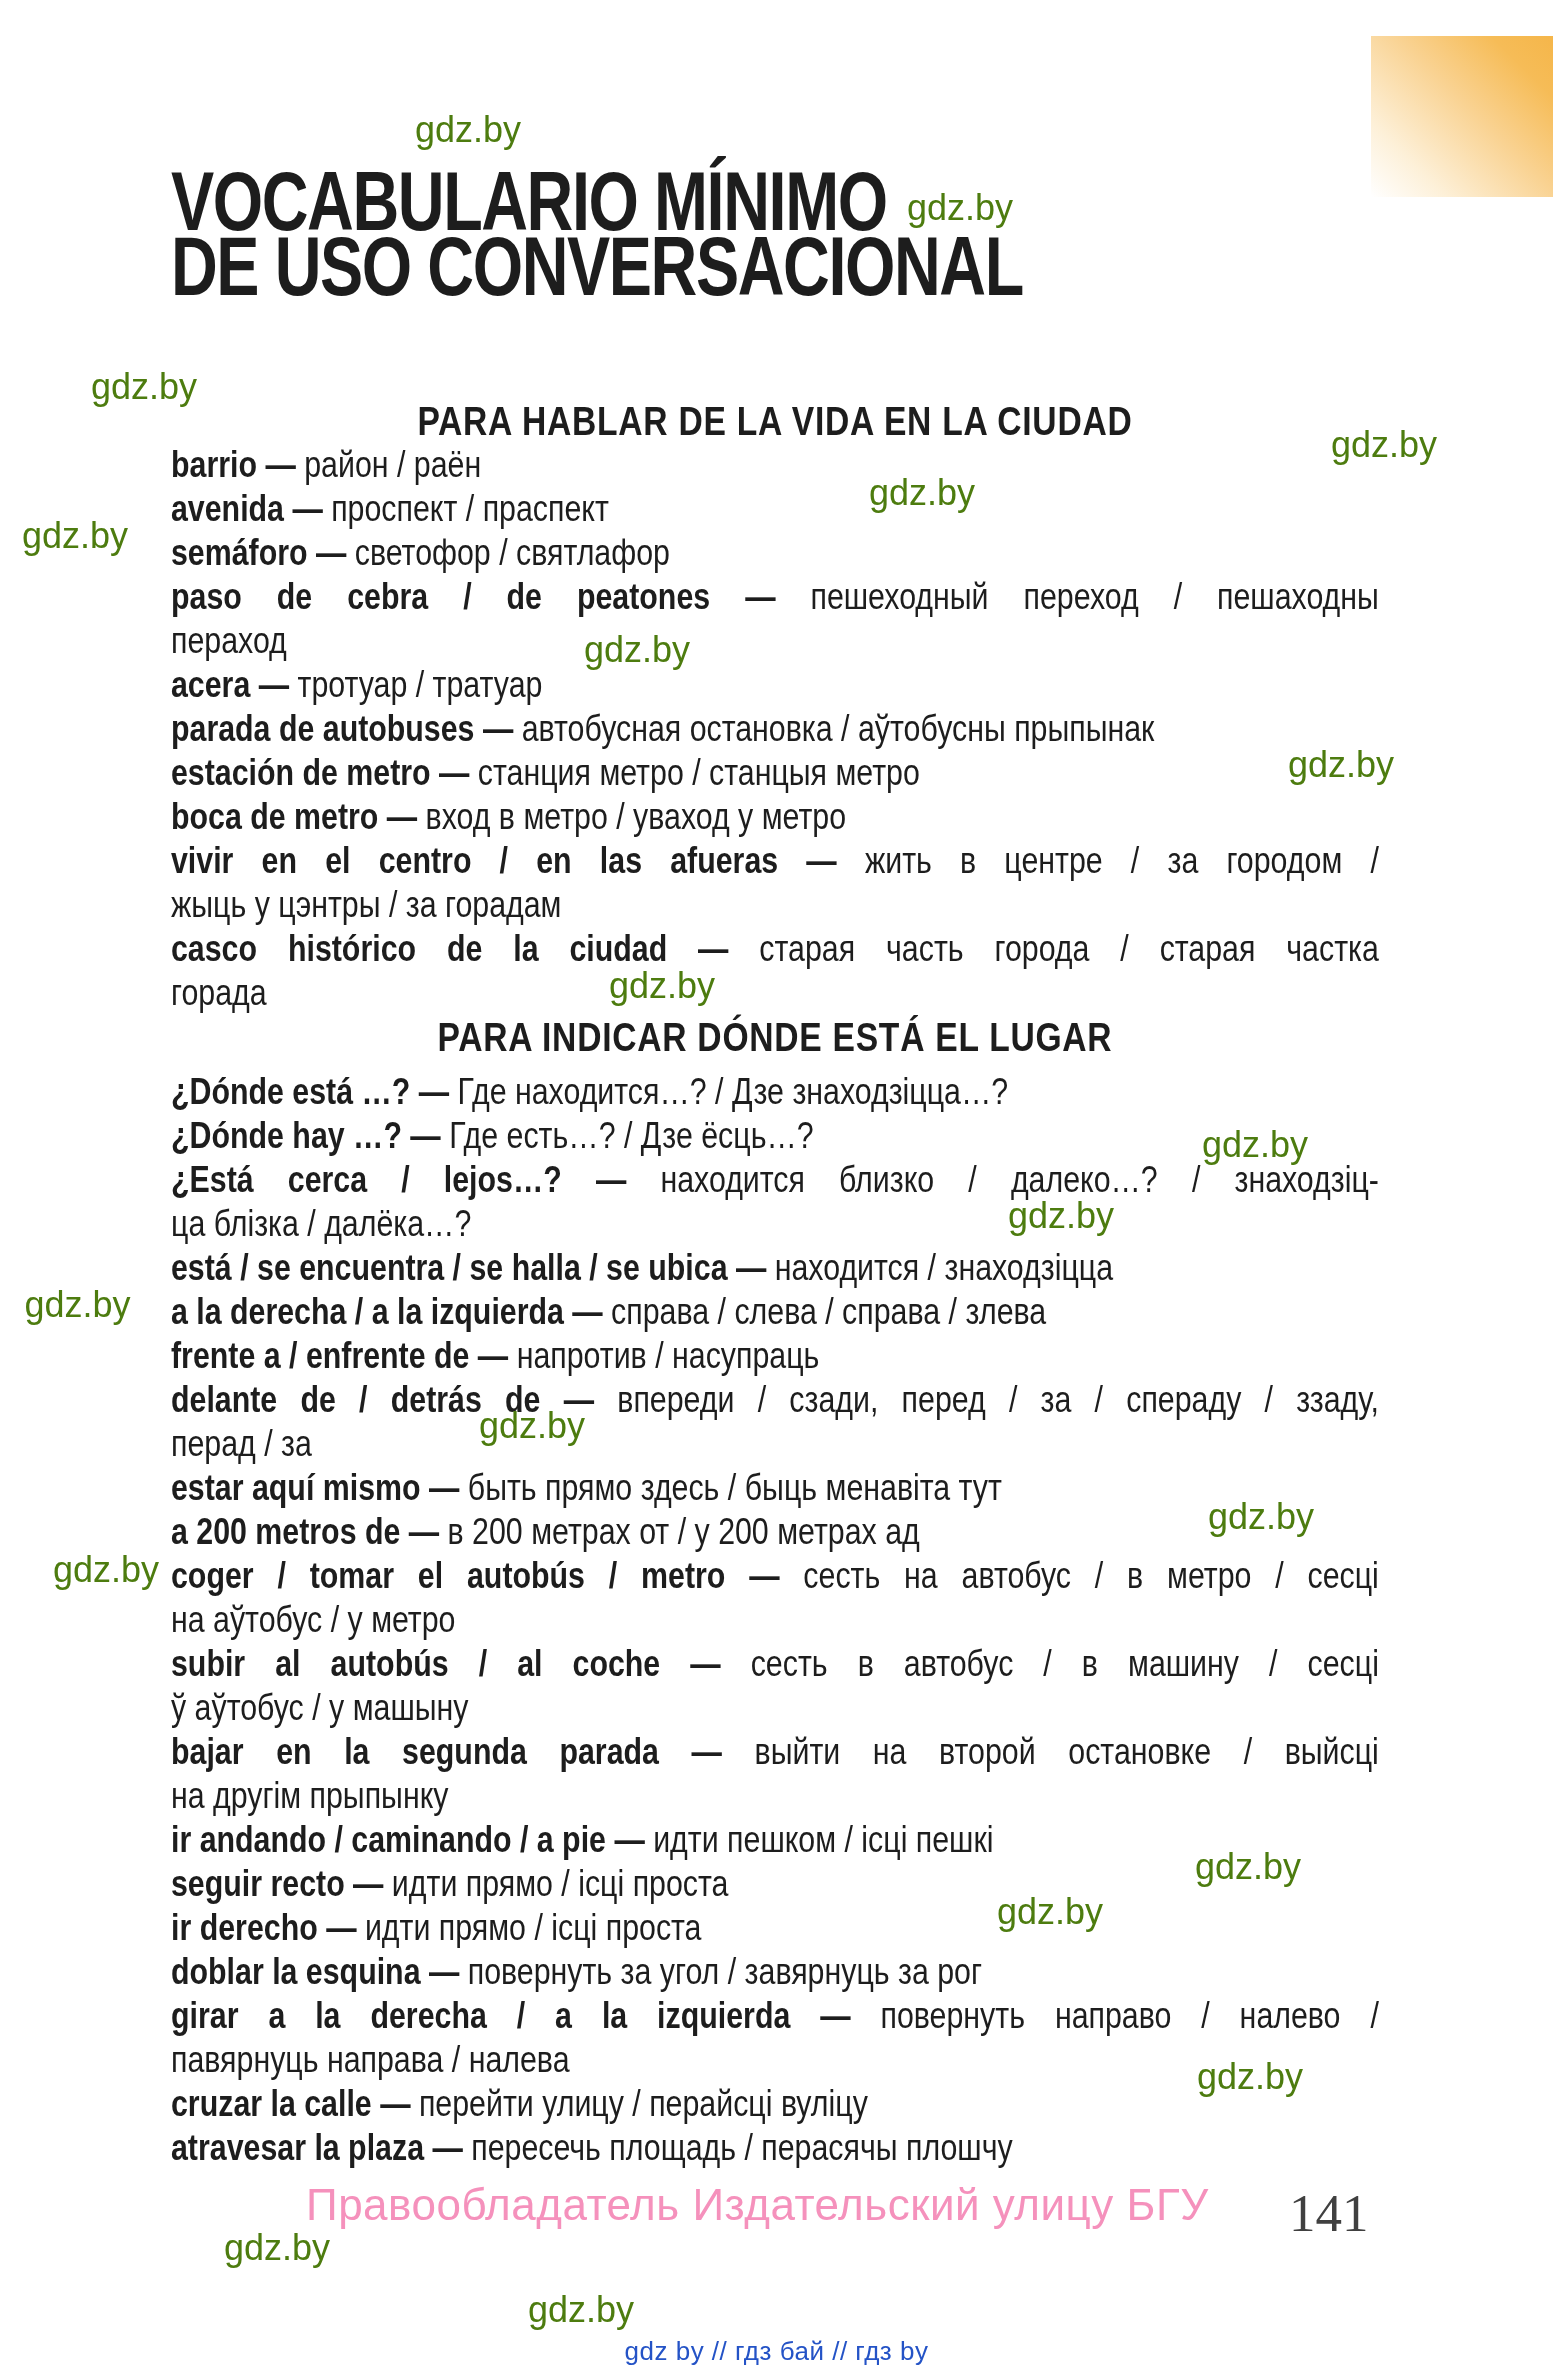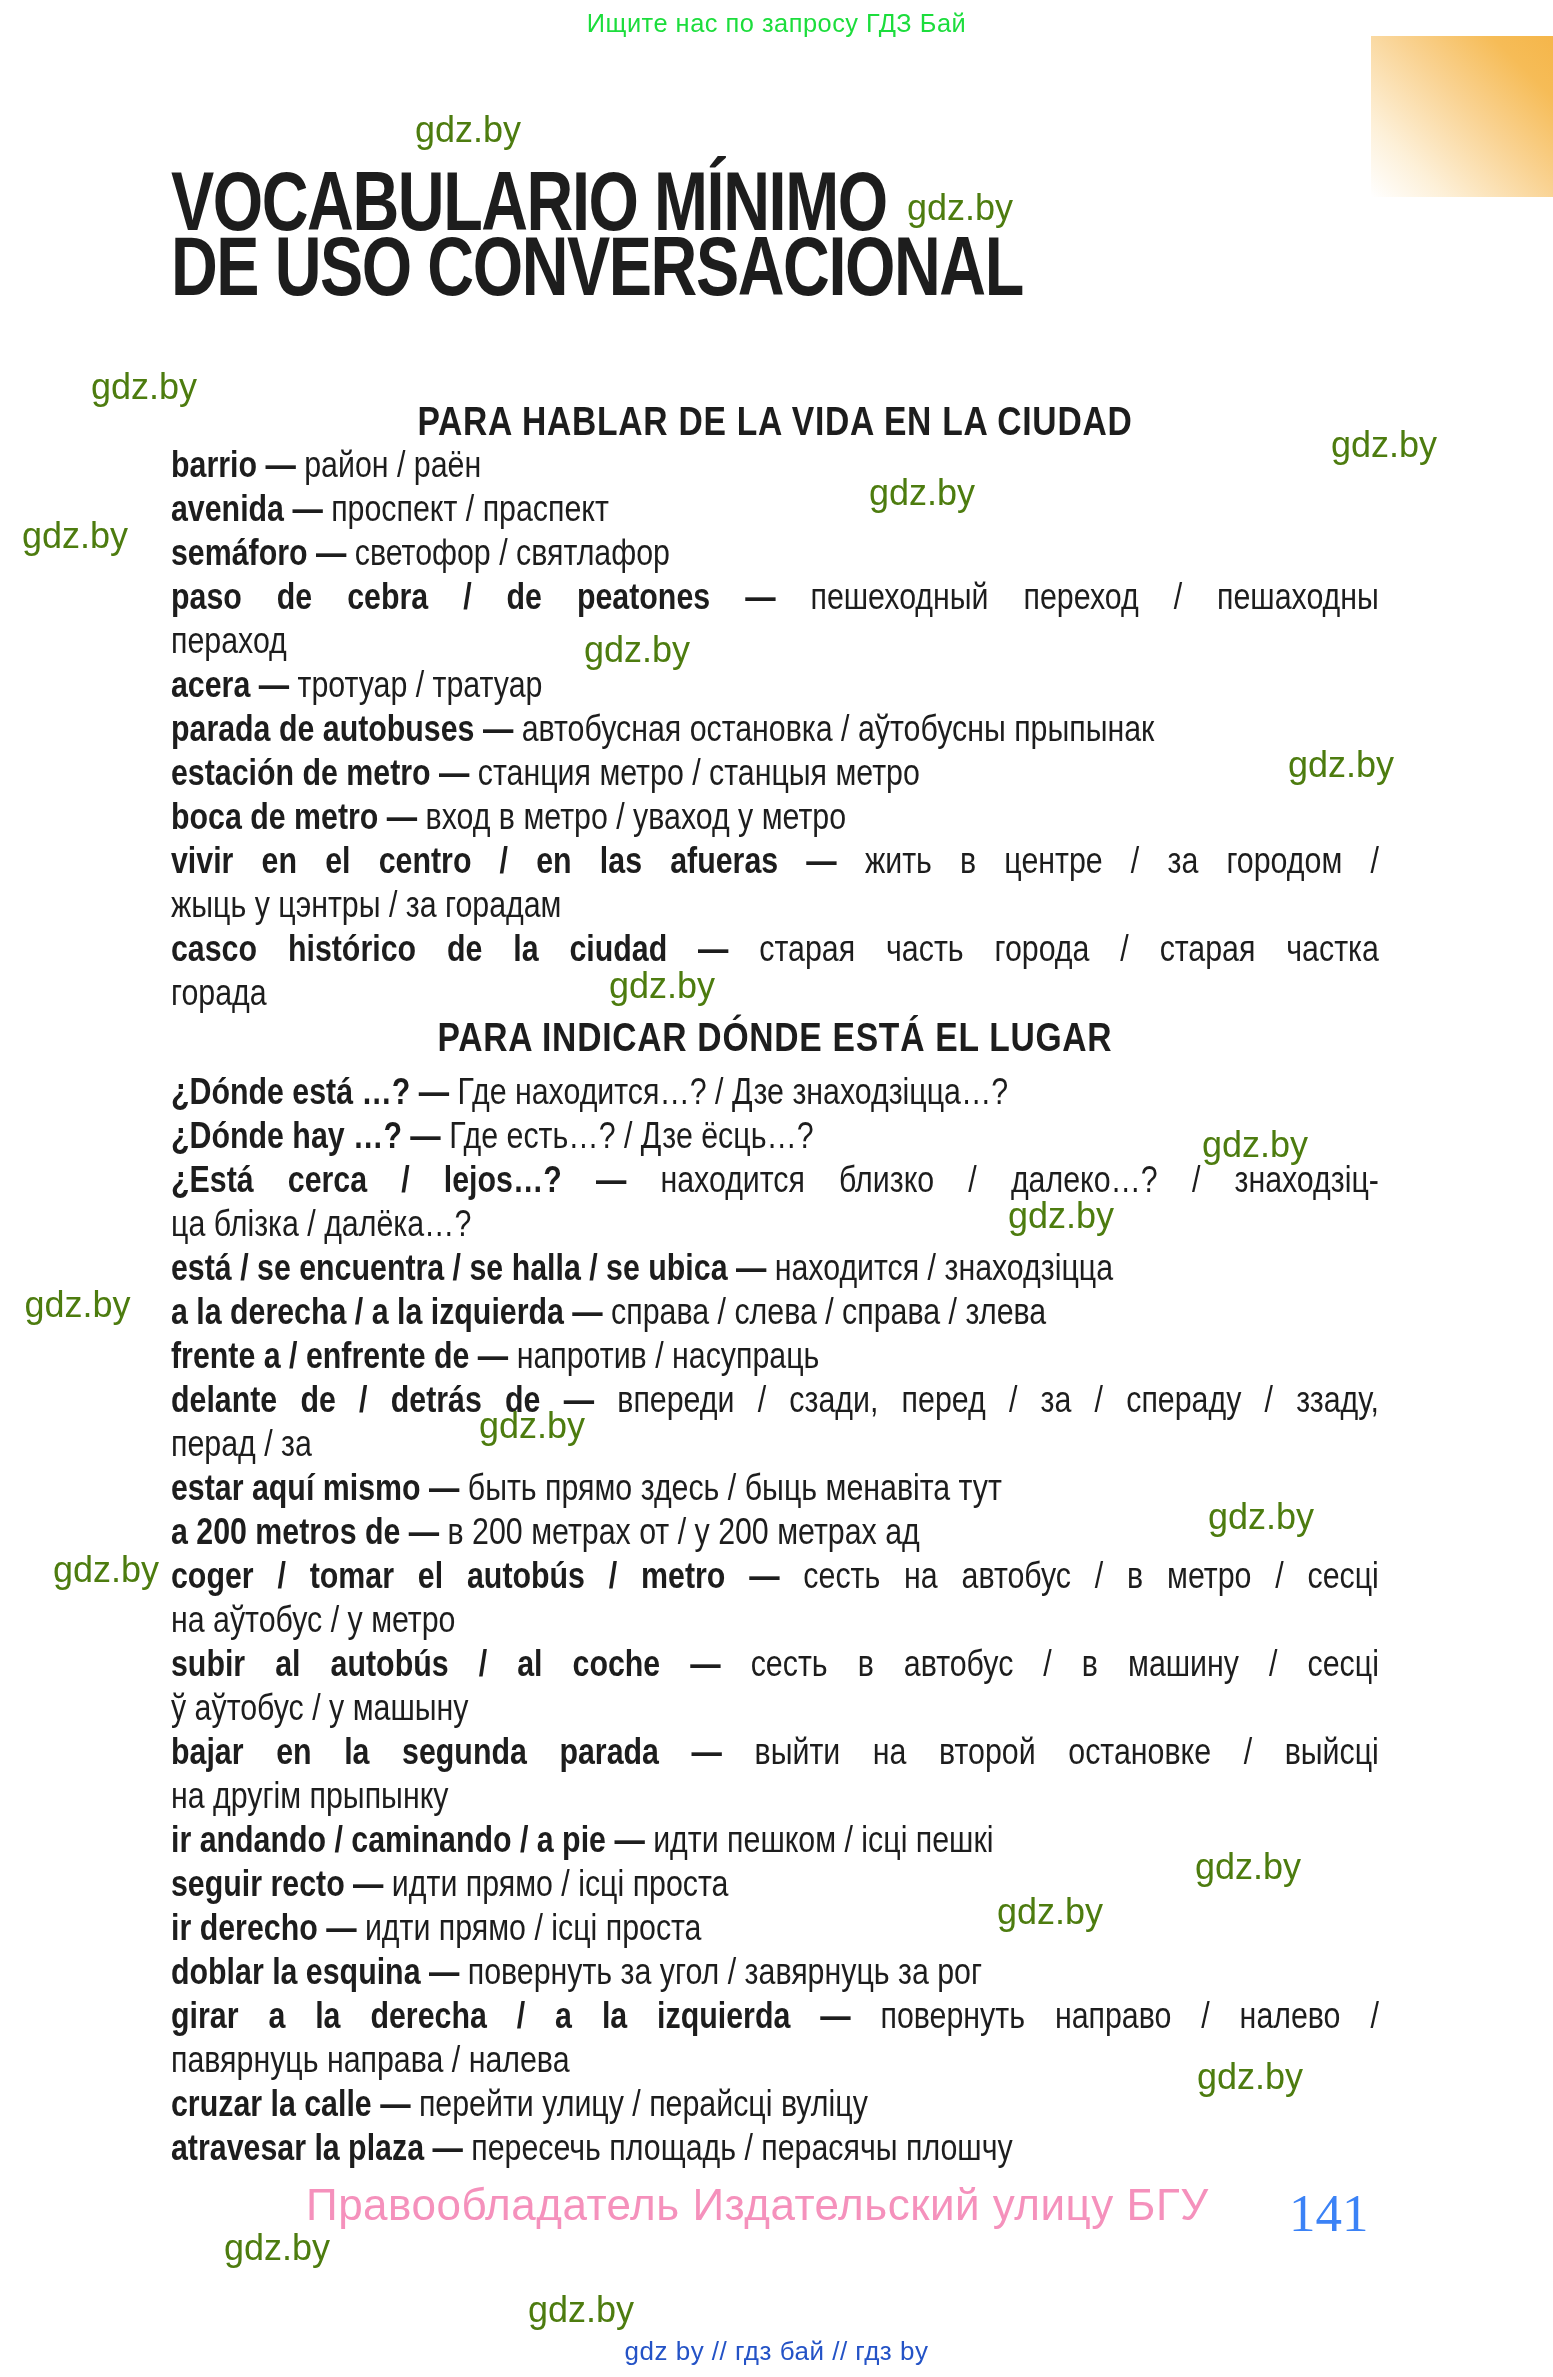--- a/index.html
+++ b/index.html
@@ -40,33 +40,32 @@
   .term, .dash { font-weight:bold; }
   .watermark {
     position:absolute; font-size:36px; color:#4d7c0f; white-space:nowrap;
   }
   .copyright-line {
     position:absolute; left:306px; top:2180px; white-space:nowrap;
     font-size:44px; letter-spacing:0.5px;
   }
   .page-number {
     position:absolute; left:1289px; top:2183px;
-    font-family:"Liberation Serif", serif; font-size:53px; color:#3b82f6;
+    font-family:"Liberation Serif", serif; font-size:53px; color:#404040;
   }
   .footer-links {
     position:absolute; top:2336px; left:0; width:100%; text-align:center;
     font-size:26px; letter-spacing:0.5px; cursor:pointer;
   }
 </style>
 </head>
 <body>
 
 <div class="page">
 
-  <div class="green-note" style="color: rgb(28, 221, 60);">Ищите нас по запросу ГДЗ Бай</div>
 
   <div class="corner-decoration"></div>
 
   <div class="page-title">
     <span>VOCABULARIO MÍNIMO</span><br>
     <span>DE USO CONVERSACIONAL</span>
   </div>
 
   <div class="body-col" id="content">
       <div class="sec-heading">PARA HABLAR DE LA VIDA EN LA CIUDAD</div>

